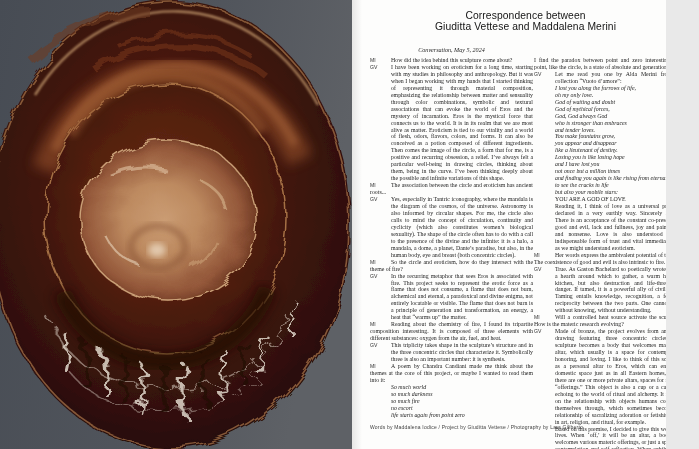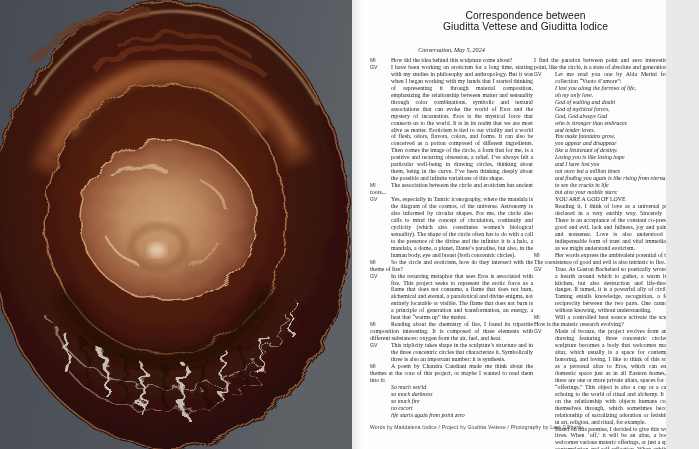--- a/index.html
+++ b/index.html
@@ -139,21 +139,21 @@
 
       <ellipse cx="170" cy="224" rx="181" ry="225" fill="url(#vinG)"></ellipse>
     </svg>
   </div>
 
   <div class="text-page">
     <div class="gutter-shadow"></div>
 
     <div class="page-title">
       <div>Correspondence between</div>
-      <div>Giuditta Vettese and Giuditta Iodice</div>
+      <div>Giuditta Vettese and Maddalena Merini</div>
     </div>
 
     <div class="conv-heading">Conversation, May 5, 2024</div>
 
     <div class="col col-left">
       <p class="para q"><span class="spk">MI</span><span>How did the idea behind this sculpture come about?</span></p>
       <p class="para a"><span class="spk">GV</span><span>I have been working on eroticism for a long time, starting with my studies in philosophy and anthropology. But it was when I began working with my hands that I started thinking of representing it through material composition, emphasizing the relationship between matter and sensuality through color combinations, symbolic and textural associations that can evoke the world of Eros and the mystery of incarnation. Eros is the mystical force that connects us to the world. It is in its realm that we are most alive as matter. Eroticism is tied to our vitality and a world of flesh, odors, flavors, colors, and forms. It can also be conceived as a potion composed of different ingredients. Then comes the image of the circle, a form that for me, is a positive and recurring obsession, a relief. I’ve always felt a particular well-being in drawing circles, thinking about them, being in the curve. I’ve been thinking deeply about the possible and infinite variations of this shape.</span></p>
       <p class="para q"><span class="spk">MI</span><span>The association between the circle and eroticism has ancient roots...</span></p>
       <p class="para a"><span class="spk">GV</span><span>Yes, especially in Tantric iconography, where the mandala is the diagram of the cosmos, of the universe. Astronomy is also informed by circular shapes. For me, the circle also calls to mind the concept of circulation, continuity and cyclicity (which also constitutes women’s biological sexuality). The shape of the circle often has to do with a call to the presence of the divine and the infinite: it is a halo, a mandala, a dome, a planet, Dante’s paradise, but also, in the human body, eye and breast (both concentric circles).</span></p>
       <p class="para q"><span class="spk">MI</span><span>So the circle and eroticism, how do they intersect with the theme of fire?</span></p>

